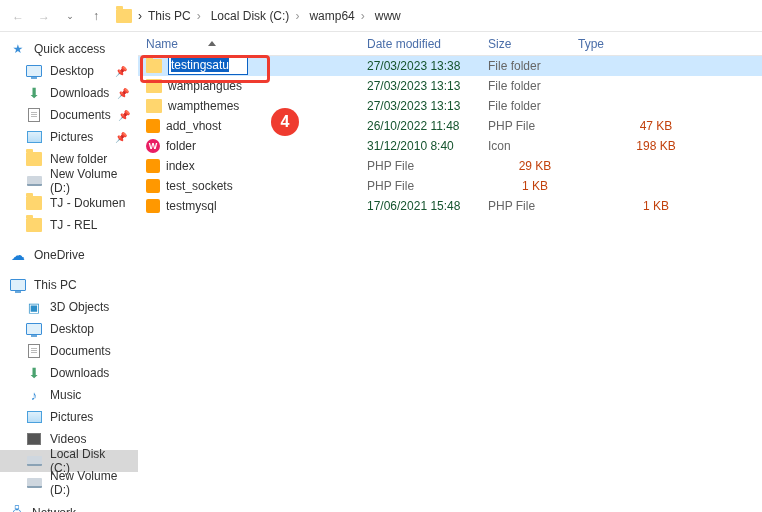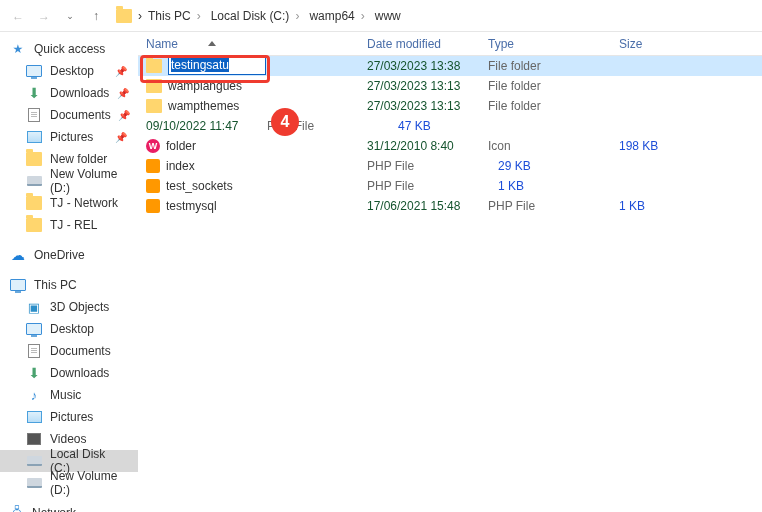--- a/index.html
+++ b/index.html
@@ -25,26 +25,26 @@
 .col{display:flex;align-items:center;padding:0 8px;color:#4a6ea9;font-size:12px;border-right:1px solid transparent}
 .col.sort:after{content:"";margin-left:30px;border-left:4px solid transparent;border-right:4px solid transparent;border-bottom:5px solid #666}
 .content{flex:1;display:flex;flex-direction:column}
 .rows{flex:1;position:relative}
 .row{display:flex;align-items:center;height:20px}
 .row.sel{background:#cde8ff}
 .cell{padding:0 8px;white-space:nowrap;overflow:hidden;text-overflow:ellipsis}
 .c-name{width:221px;display:flex;align-items:center;gap:6px}
 .c-date{width:121px;color:#14532d}
 .c-type{width:131px;color:#666}
-.c-size{width:90px;text-align:left;color:#1d4ed8}
+.c-size{width:90px;text-align:center;color:#c2410c}
 .fic{width:16px;height:14px;flex-shrink:0;background:#ffd66e;border-radius:1px;position:relative}
 .fic:before{content:"";position:absolute;top:-3px;left:0;width:7px;height:3px;background:#ffd66e;border-radius:1px 1px 0 0}
 .sublime{width:14px;height:14px;background:#ff9800;border-radius:2px}
 .faviconic{width:14px;height:14px;background:#e91e63;border-radius:50%;color:#fff;font-size:9px;display:flex;align-items:center;justify-content:center;font-weight:bold}
-.rename{border:1px solid #0b61c4;background:#fff;height:18px;padding:0 2px;font-size:12px;width:98px}
+.rename{border:1px solid #0b61c4;background:#fff;height:18px;padding:0 2px;font-size:12px;width:80px}
 .rename-sel{background:#0b61c4;color:#fff}
 .redbox{position:absolute;border:3px solid #ef3b2f;border-radius:4px;pointer-events:none;left:140px;top:55px;width:130px;height:28px}
 .badge4{position:absolute;width:28px;height:28px;border-radius:50%;background:#ef3b2f;color:#fff;font-weight:bold;font-size:16px;display:flex;align-items:center;justify-content:center;left:271px;top:108px}
 .star{color:#3b8fd8}
 .cloud{color:#1d7fd8;font-size:14px}
 .monitor{width:16px;height:12px;border:1px solid #3b8fd8;border-radius:1px;background:#dff0fb;position:relative}
 .monitor:after{content:"";position:absolute;bottom:-3px;left:4px;width:6px;height:2px;background:#6aa9dc}
 .drive{width:15px;height:10px;background:#cfd7df;border-radius:1px;border-bottom:2px solid #8aa2b5}
 .net{width:14px;height:14px;color:#3b8fd8}
 .imageic{width:15px;height:12px;border:1px solid #4aa0dd;background:linear-gradient(#dff0fb,#b9def7)}
@@ -129,21 +129,21 @@
           <div class="side-item">
             <span class="side-ic">
               <span class="drive"></span>
             </span>
             <span>New Volume (D:)</span>
           </div>
           <div class="side-item">
             <span class="side-ic">
               <span class="fic"></span>
             </span>
-            <span>TJ - Network</span>
+            <span>TJ - Dokumen</span>
           </div>
           <div class="side-item">
             <span class="side-ic">
               <span class="fic"></span>
             </span>
             <span>TJ - REL</span>
           </div>
         </div>
     </div>
     <div class="side-group">
@@ -221,22 +221,22 @@
           <span class="side-ic net">🖧</span>
           <span>Network</span>
         </div>
     </div>
   </div>
 
   <div class="content">
     <div class="columns">
       <div class="col sort" style="width:221px">Name</div>
       <div class="col" style="width:121px">Date modified</div>
+      <div class="col" style="width:90px">Size</div>
       <div class="col" style="width:131px">Type</div>
-      <div class="col" style="width:90px">Size</div>
     </div>
     <div class="rows" id="rows">
         <div class="row sel">
           <div class="cell c-name">
             <span class="fic"></span>
             <span class="rename"><span class="rename-sel">testingsatu</span></span>
           </div>
           <div class="cell c-date">27/03/2023 13:38</div>
           <div class="cell c-type">File folder</div>
           <div class="cell c-size"></div>
@@ -253,21 +253,25 @@
         <div class="row">
           <div class="cell c-name">
             <span class="fic"></span>
             <span>wampthemes</span>
           </div>
           <div class="cell c-date">27/03/2023 13:13</div>
           <div class="cell c-type">File folder</div>
           <div class="cell c-size"></div>
         </div>
         <div class="row">
-          <div class="cell c-date">09/10/2022 11:47</div>
+          <div class="cell c-name">
+            <span class="sublime"></span>
+            <span>add_vhost</span>
+          </div>
+          <div class="cell c-date">26/10/2022 11:48</div>
           <div class="cell c-type">PHP File</div>
           <div class="cell c-size">47 KB</div>
         </div>
         <div class="row">
           <div class="cell c-name">
             <span class="faviconic">W</span>
             <span>folder</span>
           </div>
           <div class="cell c-date">31/12/2010 8:40</div>
           <div class="cell c-type">Icon</div>

